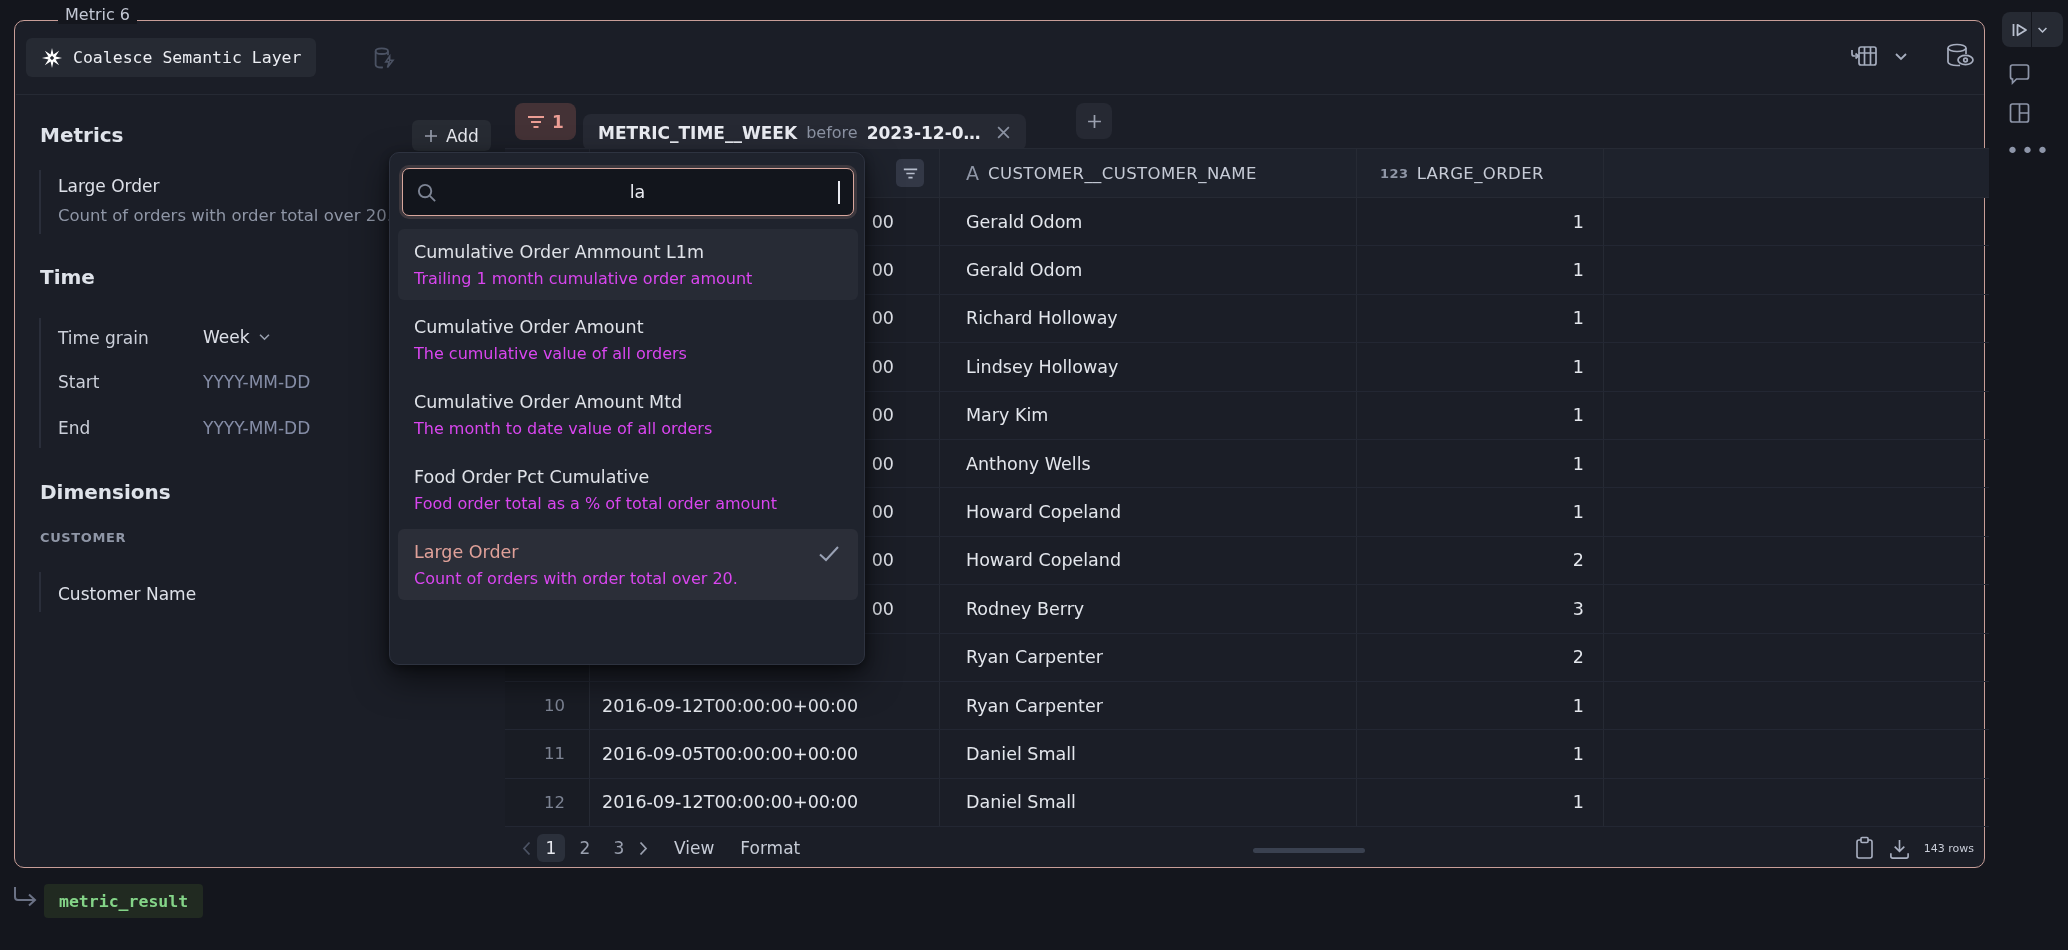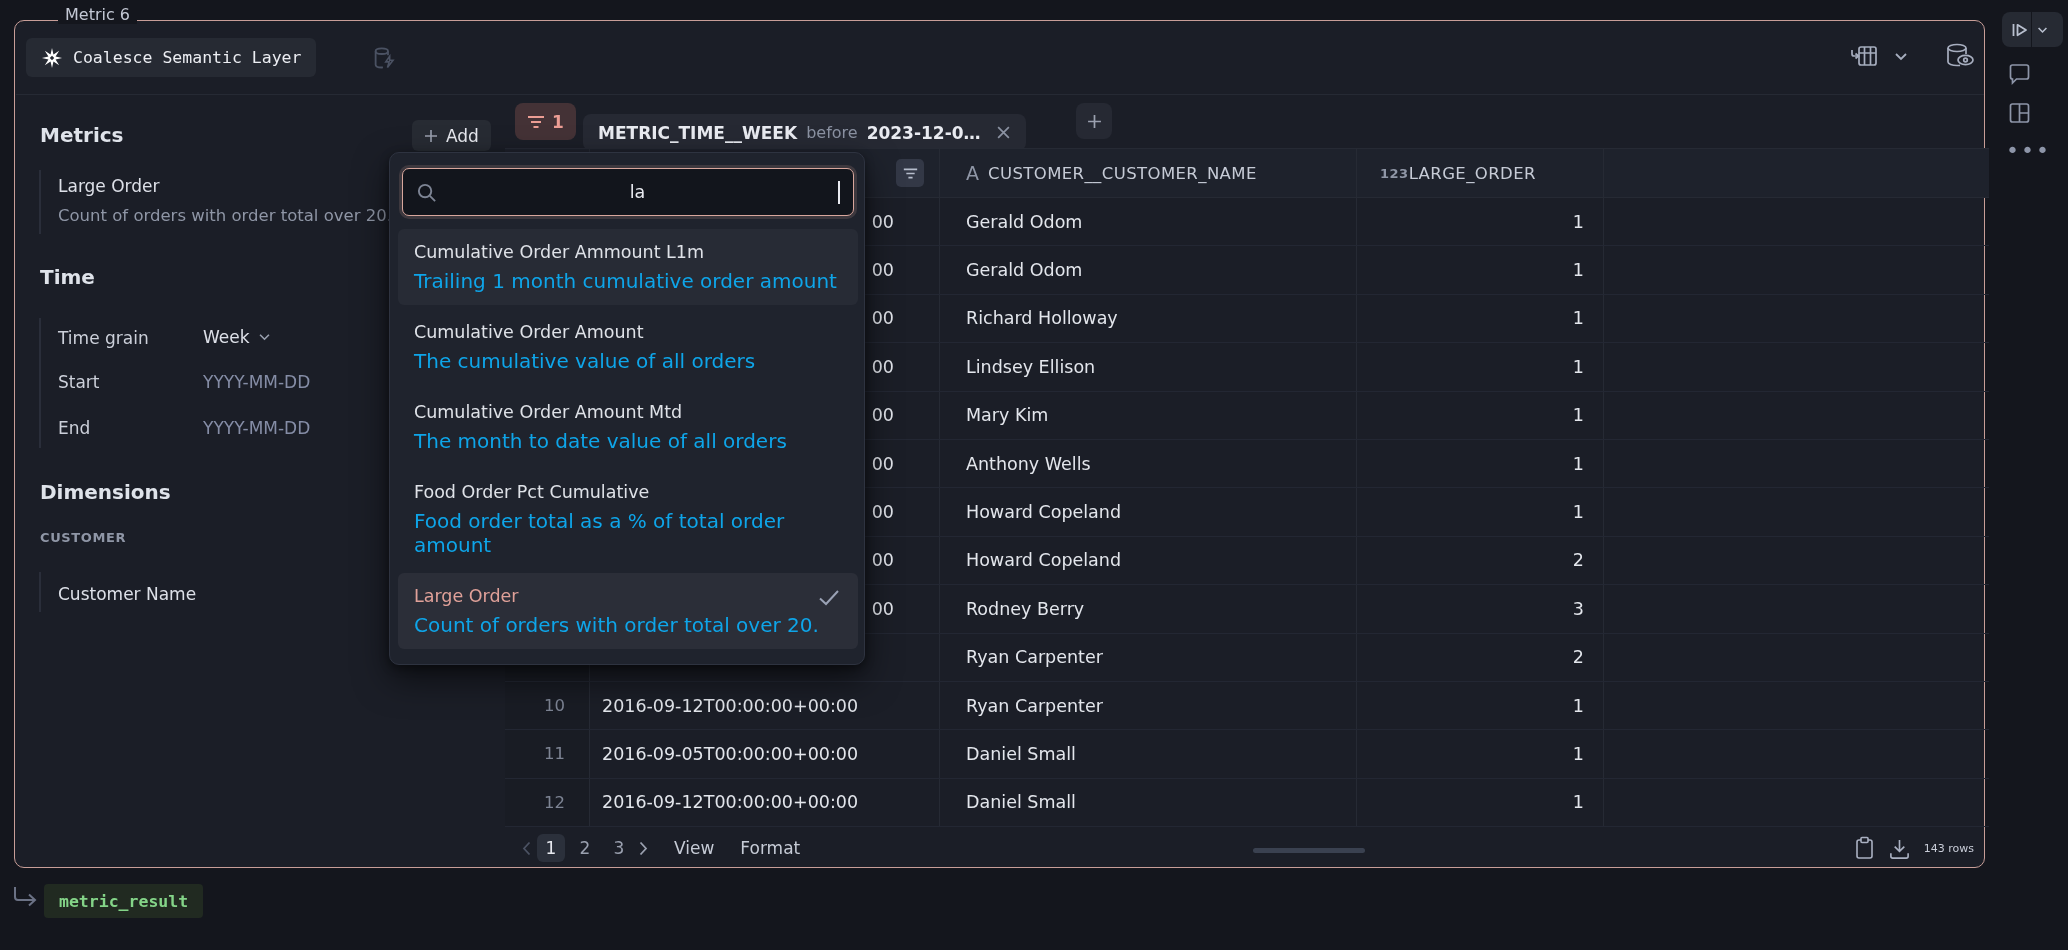--- a/index.html
+++ b/index.html
@@ -70,21 +70,21 @@
   .dfull { position:absolute; left:12px; top:50%; transform:translateY(-50%);
            font-size:17.5px; color:#e3e6ec; white-space:nowrap; }
   .dtail { position:absolute; right:45px; top:50%; transform:translateY(-50%);
            font-size:17.5px; color:#e3e6ec; }
   .thead .c-num { background:#1e222c; }
   .th-filter { position:absolute; right:15px; top:50%; transform:translateY(-50%); width:28px; height:28px;
                background:#333846; border-radius:5px; display:flex; align-items:center; justify-content:center;
                color:#b6bdcc; }
   .th-txt { font-size:16.5px; letter-spacing:0.4px; color:#c6cbd6; }
   .ty-a { font-size:19px; color:#8f96a6; font-weight:400; margin-right:9px; }
-  .ty-123 { font-size:13px; color:#8f96a6; font-weight:700; letter-spacing:0.5px; }
+  .ty-123 { font-size:13px; color:#8f96a6; font-weight:700; margin-right:8px; letter-spacing:0.5px; }
 
   
   .tfoot { left:505px; top:828px; width:1484px; height:40px; display:flex; align-items:center; }
   .pgn { display:flex; align-items:center; gap:6px; margin-left:17px; font-size:17px; color:#9aa0af; }
   .pg { width:28px; height:28px; display:flex; align-items:center; justify-content:center; border-radius:6px; }
   .pg.active { background:#2b303b; color:#e7e9ef; }
   .chev-dis { color:#4b5263; } .chev-en { color:#9aa0af; }
   .foot-link { font-size:17px; color:#c6cbd6; margin-left:26px; }
   .scroll-thumb { position:absolute; left:748px; top:20px; width:112px; height:5px; border-radius:3px; background:#3a4150; }
   .foot-right { position:absolute; right:15px; top:0; height:40px; display:flex; align-items:center; gap:13px; color:#aab1c2; }
@@ -94,21 +94,21 @@
   .dd { left:389px; top:152px; width:476px; height:513px; background:#1f232d; border:1px solid #2e3340;
         border-radius:10px; box-shadow:0 14px 34px rgba(0,0,0,0.55), 0 3px 10px rgba(0,0,0,0.4); z-index:5; }
   .search { position:absolute; left:12px; top:15px; width:452px; height:48px; background:#12151c;
             border:1.5px solid #d8a69c; border-radius:7px; box-shadow:0 0 0 3px rgba(216,166,156,0.16);
             display:flex; align-items:center; padding:0 13px; gap:10px;justify-content:space-between; }
   .search .q { font-size:17.5px; color:#e9ebf1; }
   .caret { width:2px; height:23px; background:#e9ebf1; }
   .dd-items { position:absolute; left:8px; top:76px; width:460px; }
   .dd-item { border-radius:6px; padding:13px 16px 12px 16px; margin-bottom:4px; position:relative; }
   .dd-item .title { font-size:17.5px; color:#dfe2e8; margin-bottom:7px; }
-  .dd-item .dsc { font-size:20px; color:#0ea5e9; }
+  .dd-item .dsc { font-size:16px; color:#d946ef; }
   .dd-item.hl { background:#272b35; }
   .dd-item.sel { background:#2b2e38; }
   .dd-item.sel .title { color:#e0a199; }
   .dd-check { position:absolute; right:18px; top:16px; color:#9aa2b5; }
 
   
   .ret-ic { left:12px; top:886px; color:#6b7285; }
   .res-pill { left:44px; top:884px; height:34px; background:#212a21; border-radius:4px;
               display:flex; align-items:center; padding:0 15px; }
   .res-pill span { font-family:"DejaVu Sans Mono", monospace; font-size:16.5px; font-weight:700; color:#84d488; }
@@ -306,21 +306,21 @@
           <div class="c-val">1</div>
           <div class="c-fill"></div>
         </div>
 
         <div class="tr">
           <div class="c-num"></div>
           <div class="c-date">
 
             <span class="dtail">00</span>
           </div>
-          <div class="c-name">Lindsey Ellison</div>
+          <div class="c-name">Lindsey Holloway</div>
           <div class="c-val">1</div>
           <div class="c-fill"></div>
         </div>
 
         <div class="tr">
           <div class="c-num"></div>
           <div class="c-date">
 
             <span class="dtail">00</span>
           </div>

